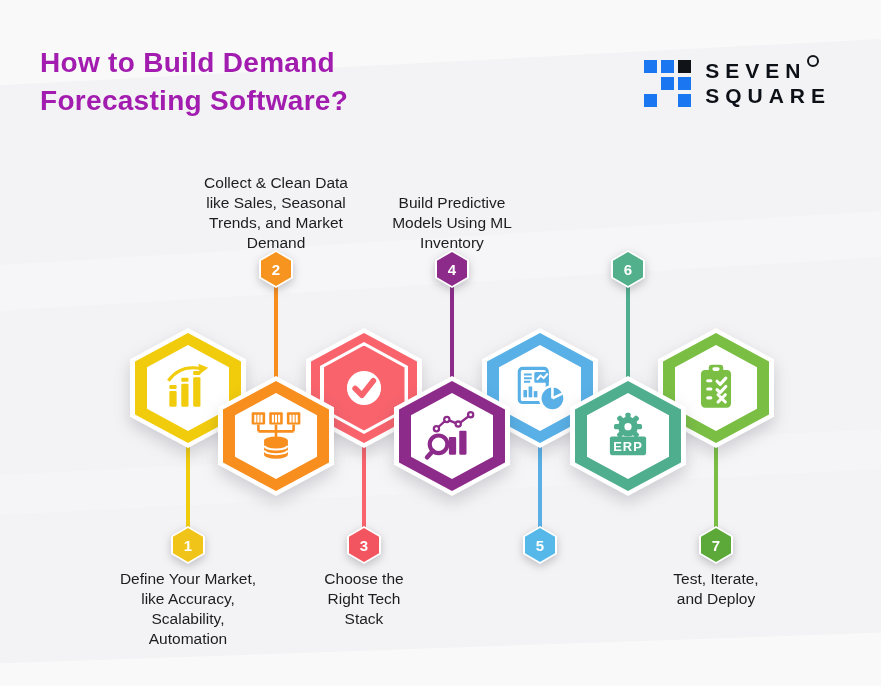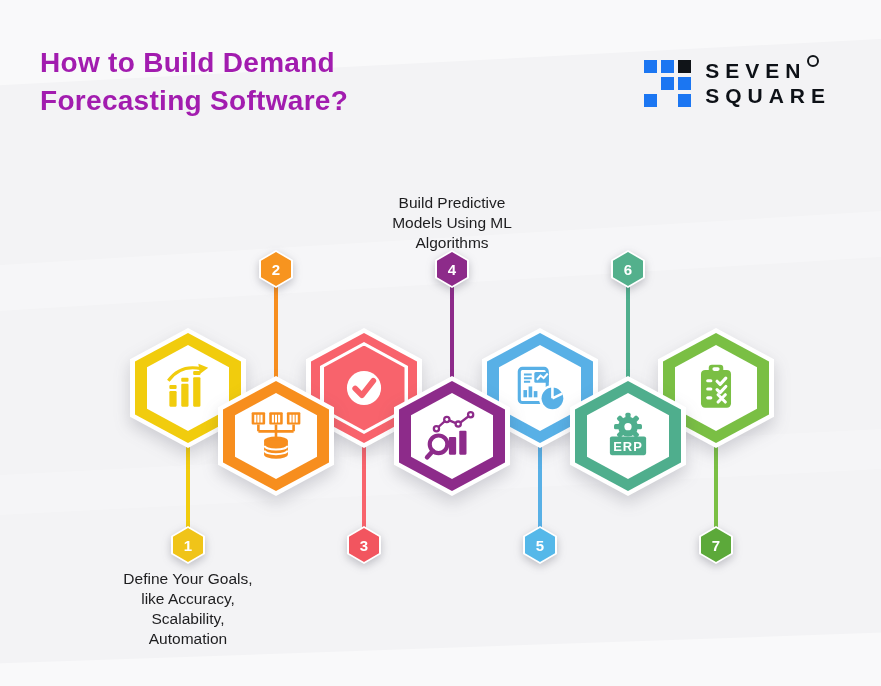--- a/index.html
+++ b/index.html
@@ -113,21 +113,21 @@
         <rect x="21.5" y="24" width="7" height="22" rx="1" fill="currentColor"></rect>
         <rect x="33" y="11.5" width="7" height="4" rx="1" fill="currentColor"></rect>
         <rect x="33" y="17.5" width="7" height="28.5" rx="1" fill="currentColor"></rect>
       </svg>
     </div>
     <div class="badge at-bottom">
       <div class="hex b-white"></div>
       <div class="hex b-color"></div>
       <span>1</span>
     </div>
-    <div class="label at-bottom">Define Your Goals,
+    <div class="label at-bottom">Define Your Market,
 like Accuracy,
 Scalability,
 Automation</div>
   </div>
 
   <div class="step zhigh" style="--cx: 276px; --c: #F78E1E; --bc: #F7941F;">
     <div class="vline to-top"></div>
     <div class="hexa" style="top:376px">
       <div class="hex h-white"></div>
       <div class="hex h-color"></div>
@@ -152,39 +152,46 @@
         <rect x="16.5" y="32.5" width="23" height="13.5" fill="currentColor"></rect>
         <ellipse cx="28" cy="46" rx="11.5" ry="4" fill="currentColor"></ellipse>
         <path d="M17 37.5 a11 3.6 0 0 0 22 0 M17 42 a11 3.6 0 0 0 22 0" fill="none" stroke="#fff" stroke-width="2"></path>
       </svg>
     </div>
     <div class="badge at-top">
       <div class="hex b-white"></div>
       <div class="hex b-color"></div>
       <span>2</span>
     </div>
+    <div class="label at-top">Collect &amp; Clean Data
+like Sales, Seasonal
+Trends, and Market
+Demand</div>
   </div>
 
   <div class="step zlow" style="--cx: 364px; --c: #F8636C; --bc: #F2555F;">
     <div class="vline to-bottom"></div>
     <div class="hexa" style="top:328px">
       <div class="hex h-white"></div>
       <div class="hex h-color"></div>
       <div class="hex h-line"></div>
       <div class="hex h-solid"></div>
       <svg class="icon on-solid" viewBox="0 0 56 56">
         <circle cx="28" cy="28" r="16.5" fill="#ffffff"></circle>
         <path d="M19.5 28.5 l6.5 6.5 L37 21" fill="none" stroke="var(--c)" stroke-width="5.5" stroke-linecap="round" stroke-linejoin="round"></path>
       </svg>
     </div>
     <div class="badge at-bottom">
       <div class="hex b-white"></div>
       <div class="hex b-color"></div>
       <span>3</span>
     </div>
+    <div class="label at-bottom">Choose the
+Right Tech
+Stack</div>
   </div>
 
   <div class="step zhigh" style="--cx: 452px; --c: #8D2B8A; --bc: #8D2B8A;">
     <div class="vline to-top"></div>
     <div class="hexa" style="top:376px">
       <div class="hex h-white"></div>
       <div class="hex h-color"></div>
       <div class="hex h-core"></div>
       <svg class="icon" viewBox="0 0 56 56">
         <path d="M13 21 L23 12 L34 16.5 L46 7.5" fill="none" stroke="currentColor" stroke-width="2.2"></path>
@@ -204,21 +211,21 @@
         <path d="M9.5 42.5 L4 48.5" stroke="currentColor" stroke-width="4.5" stroke-linecap="round"></path>
       </svg>
     </div>
     <div class="badge at-top">
       <div class="hex b-white"></div>
       <div class="hex b-color"></div>
       <span>4</span>
     </div>
     <div class="label at-top">Build Predictive
 Models Using ML
-Algorithms</div>
+Inventory</div>
   </div>
 
   <div class="step zlow" style="--cx: 540px; --c: #58B0E6; --bc: #55B8E9;">
     <div class="vline to-bottom"></div>
     <div class="hexa" style="top:328px">
       <div class="hex h-white"></div>
       <div class="hex h-color"></div>
       <div class="hex h-core"></div>
       <svg class="icon" viewBox="0 0 56 56">
         <rect x="8" y="9" width="27" height="33" rx="3" fill="none" stroke="currentColor" stroke-width="3"></rect>
@@ -287,14 +294,16 @@
         <path d="M29 21.5 l3 3 l5.5 -6" fill="none" stroke="#fff" stroke-width="3" stroke-linecap="round" stroke-linejoin="round"></path>
         <path d="M29 29.5 l3 3 l5.5 -6" fill="none" stroke="#fff" stroke-width="3" stroke-linecap="round" stroke-linejoin="round"></path>
         <path d="M30 34.5 l7 7 M37 34.5 l-7 7" stroke="#fff" stroke-width="3" stroke-linecap="round"></path>
       </svg>
     </div>
     <div class="badge at-bottom">
       <div class="hex b-white"></div>
       <div class="hex b-color"></div>
       <span>7</span>
     </div>
+    <div class="label at-bottom">Test, Iterate,
+and Deploy</div>
   </div>
 </div>
 
 </body></html>

